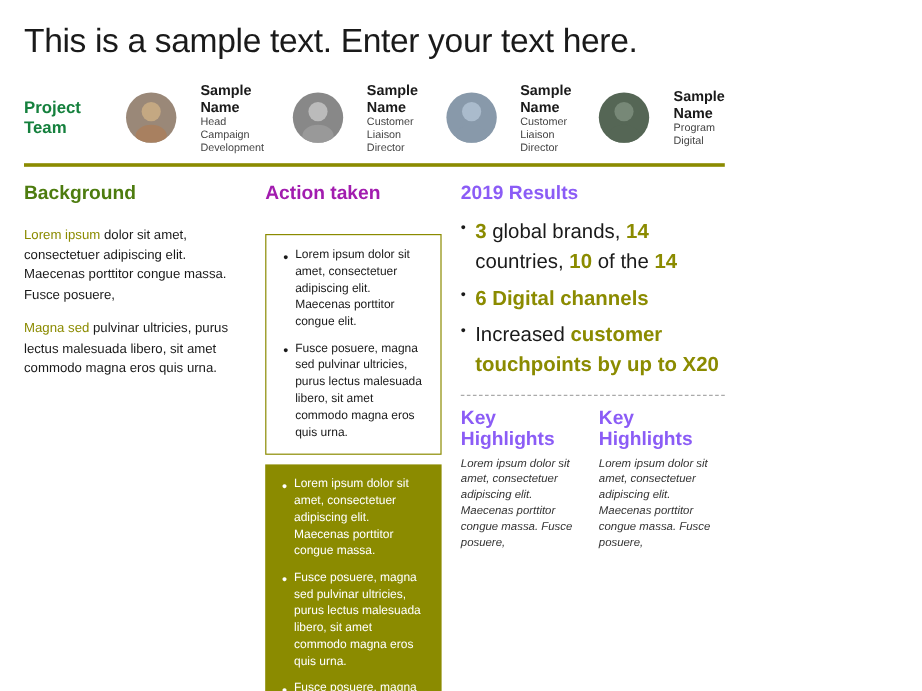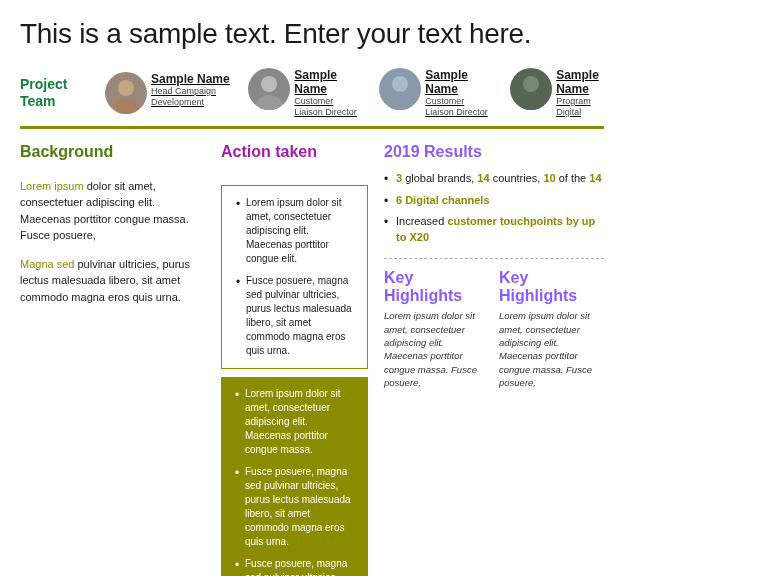--- a/index.html
+++ b/index.html
@@ -43,23 +43,22 @@
 
     .team-members {
       display: flex;
       gap: 18px;
       align-items: center;
       flex: 1;
     }
 
     .team-member {
       display: flex;
-      align-items: flex-start;
-      gap: 4px;
-      text-decoration: underline;
+      align-items: center;
+      gap: 20px;
     }
 
     .avatar {
       width: 42px;
       height: 42px;
       border-radius: 50%;
       background: #b0a090;
       overflow: hidden;
       flex-shrink: 0;
       display: flex;
@@ -178,21 +177,21 @@
       color: #8b5cf6;
       margin-bottom: 10px;
     }
 
     .results-list {
       list-style: none;
       margin-bottom: 12px;
     }
 
     .results-list li {
-      font-size: 11px;
+      font-size: 17px;
       line-height: 1.45;
       margin-bottom: 6px;
       padding-left: 12px;
       position: relative;
       color: #1a1a1a;
     }
 
     .results-list li::before {
       content: "•";
       position: absolute;

